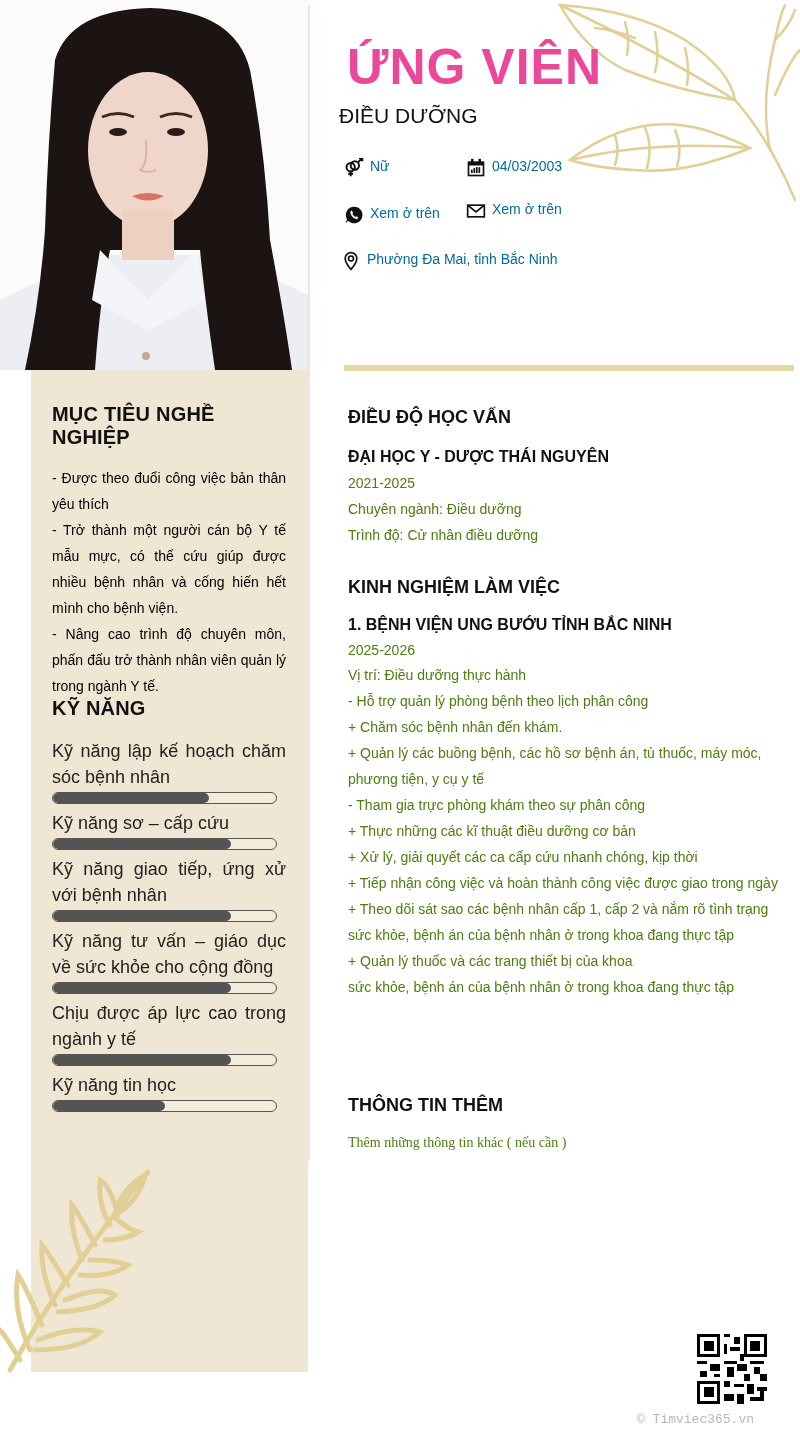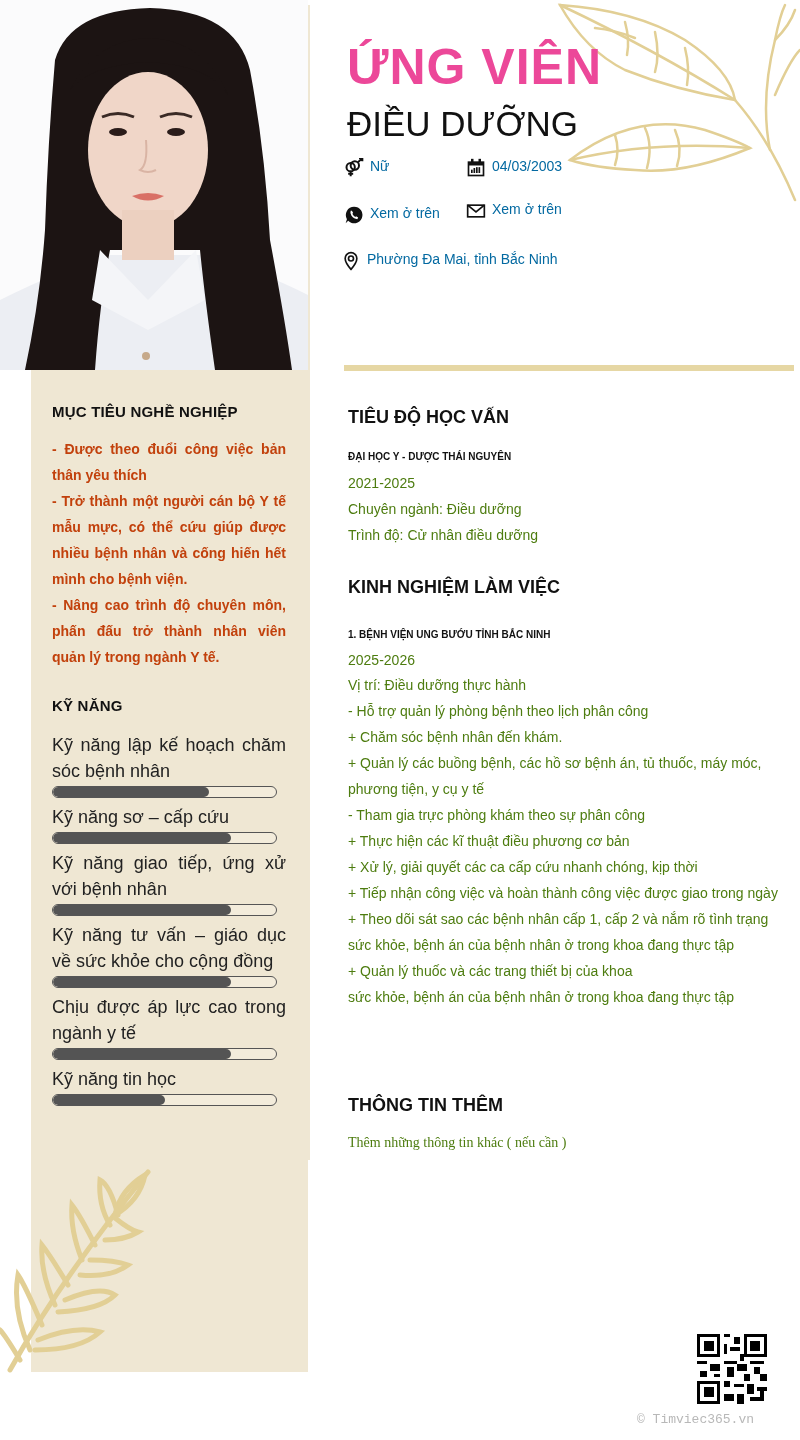--- a/index.html
+++ b/index.html
@@ -14,40 +14,40 @@
   .photo svg { width: 100%; height: 100%; display: block; }
   .photo-edge { position: absolute; left: 308px; top: 5px; width: 2px; height: 1155px; background: #efe7d3; }
 
   .sidebar {
     position: absolute; left: 31px; top: 370px; width: 277px; height: 1002px;
     background: #efe7d3;
   }
   .sidebar-leaf { position: absolute; left: 0; top: 1160px; width: 160px; height: 215px; }
 
   .sb-section { position: absolute; left: 52px; width: 234px; }
-  .sb-heading { font-size: 15px; font-weight: bold; color: #111; letter-spacing: 0.2px; }
-  .objective p { font-size: 14px; line-height: 26px; text-align: justify; color: #c2410c; font-weight: bold; }
+  .sb-heading { font-size: 20px; font-weight: bold; color: #111; letter-spacing: 0.2px; }
+  .objective p { font-size: 14px; line-height: 26px; text-align: justify; color: #000000; }
 
   .skill { margin-bottom: 0; }
   .skill-label { font-size: 18px; line-height: 26px; color: #222; text-align: justify; }
   .skill-bar { width: 225px; height: 12px; border: 1.5px solid #555; border-radius: 6px; background: #f3ecdb; overflow: hidden; margin: 2px 0 6px 0; }
   .skill-fill { height: 100%; background: #545454; border-radius: 6px; }
 
   .header-leaf { position: absolute; left: 555px; top: 0; width: 245px; height: 205px; }
   .name { position: absolute; left: 347px; top: 38px; font-size: 50px; font-weight: bold; letter-spacing: 1px; color: #ec4899; }
-  .position { position: absolute; left: 347px; top: 104px; font-size: 35px; color: #111; }
+  .position { position: absolute; left: 339px; top: 104px; font-size: 21px; color: #111; }
 
   .info { position: absolute; font-size: 14px; color: #0369a1; display: flex; align-items: flex-start; gap: 6px; }
   .info svg { width: 20px; height: 20px; flex: none; }
 
   .divider { position: absolute; left: 344px; top: 365px; width: 450px; height: 6px; background: #e6d7a4; }
 
   .main-section { position: absolute; left: 348px; width: 430px; }
   .main-heading { font-size: 18px; font-weight: bold; color: #111; }
-  .sub-title { font-size: 10px; font-weight: bold; color: #111; line-height: 26px; }
+  .sub-title { font-size: 16px; font-weight: bold; color: #111; line-height: 26px; }
   .line { font-size: 14px; line-height: 26px; color: #4d7c0f; }
 
   .qr { position: absolute; left: 697px; top: 1334px; width: 70px; height: 70px; }
   .watermark { position: absolute; left: 637px; top: 1412px; font-family: "Liberation Mono", "DejaVu Sans Mono", monospace; font-size: 13px; color: #b8b8b8; }
 </style>
 </head>
 <body>
 
 <div class="photo">
   <svg viewBox="0 0 308 370" preserveAspectRatio="none">
@@ -215,40 +215,40 @@
   <svg viewBox="0 0 24 24">
     <path d="M12 2 A7 7 0 0 1 19 9 Q19 14 12 22 Q5 14 5 9 A7 7 0 0 1 12 2 Z" fill="none" stroke="#111" stroke-width="2"></path>
     <circle cx="12" cy="9" r="3" fill="none" stroke="#111" stroke-width="2"></circle>
   </svg>
   <span>Phường Đa Mai, tỉnh Bắc Ninh</span>
 </div>
 
 <div class="divider"></div>
 
 <div class="main-section" style="top:407px;">
-  <h2 class="main-heading">TIÊU ĐỘ HỌC VẤN</h2>
+  <h2 class="main-heading">ĐIỀU ĐỘ HỌC VẤN</h2>
   <div style="margin-top:16px;">
     <div class="sub-title">ĐẠI HỌC Y - DƯỢC THÁI NGUYÊN</div>
     <div class="line">2021-2025</div>
     <div class="line">Chuyên ngành: Điều dưỡng</div>
     <div class="line">Trình độ: Cử nhân điều dưỡng</div>
   </div>
 </div>
 
 <div class="main-section" style="top:577px;">
   <h2 class="main-heading">KINH NGHIỆM LÀM VIỆC</h2>
-  <div style="margin-top:24px;">
+  <div style="margin-top:14px;">
     <div class="sub-title">1. BỆNH VIỆN UNG BƯỚU TỈNH BẮC NINH</div>
     <div class="line" style="line-height:24px;">2025-2026</div>
     <div class="line">Vị trí: Điều dưỡng thực hành</div>
     <div class="line">- Hỗ trợ quản lý phòng bệnh theo lịch phân công</div>
     <div class="line">+ Chăm sóc bệnh nhân đến khám.</div>
     <div class="line">+ Quản lý các buồng bệnh, các hồ sơ bệnh án, tủ thuốc, máy móc, phương tiện, y cụ y tế</div>
     <div class="line">- Tham gia trực phòng khám theo sự phân công</div>
-    <div class="line">+ Thực hiện các kĩ thuật điều phương cơ bản</div>
+    <div class="line">+ Thực những các kĩ thuật điều dưỡng cơ bản</div>
     <div class="line">+ Xử lý, giải quyết các ca cấp cứu nhanh chóng, kịp thời</div>
     <div class="line">+ Tiếp nhận công việc và hoàn thành công việc được giao trong ngày</div>
     <div class="line">+ Theo dõi sát sao các bệnh nhân cấp 1, cấp 2 và nắm rõ tình trạng sức khỏe, bệnh án của bệnh nhân ở trong khoa đang thực tập</div>
     <div class="line">+ Quản lý thuốc và các trang thiết bị của khoa</div>
     <div class="line">sức khỏe, bệnh án của bệnh nhân ở trong khoa đang thực tập</div>
   </div>
 </div>
 
 <div class="main-section" style="top:1059px;margin-top:36px;">
   <h2 class="main-heading">THÔNG TIN THÊM</h2>

